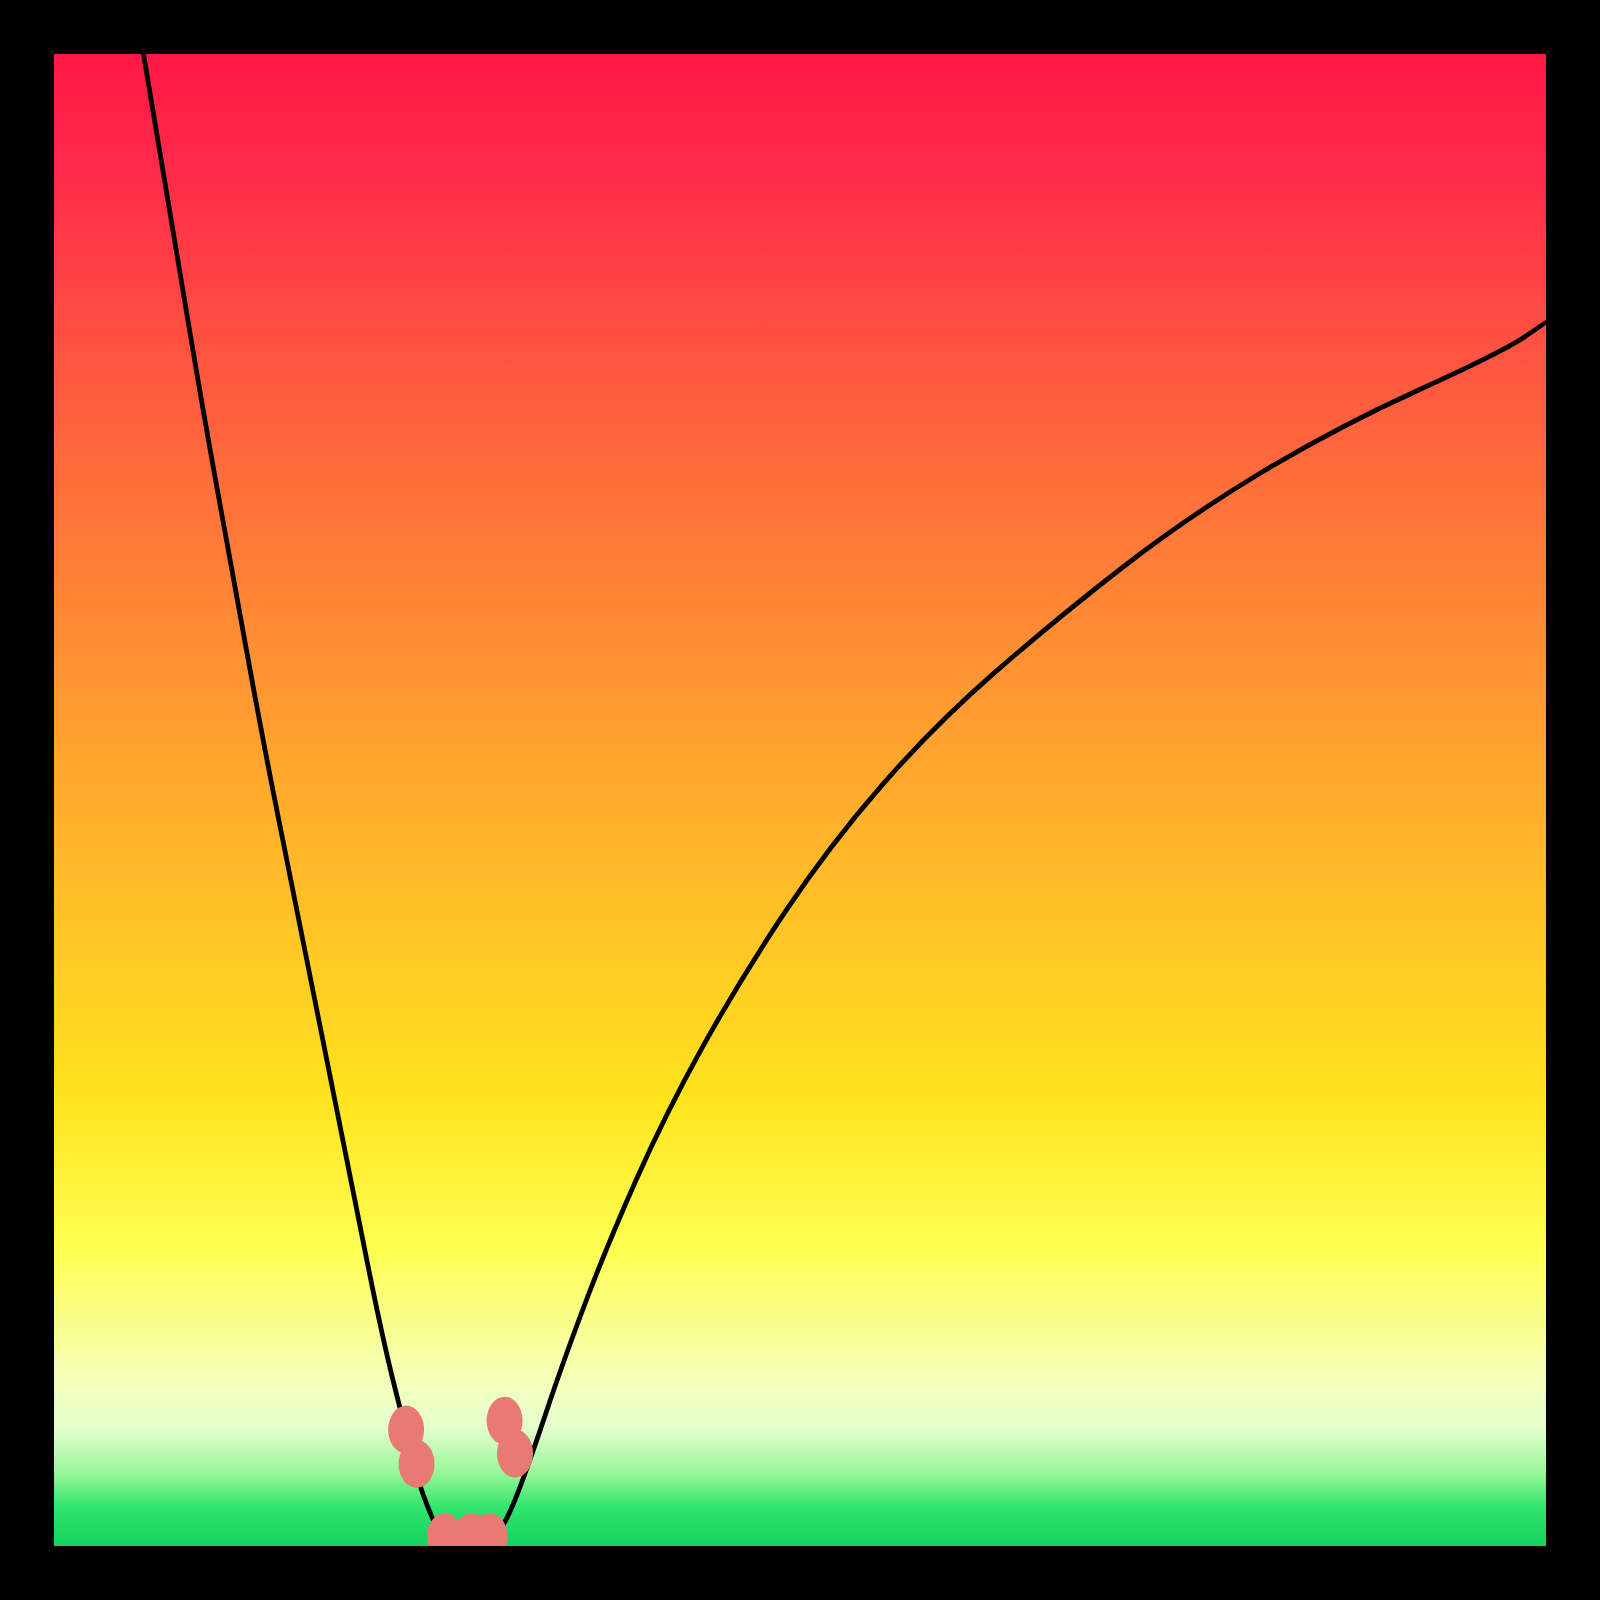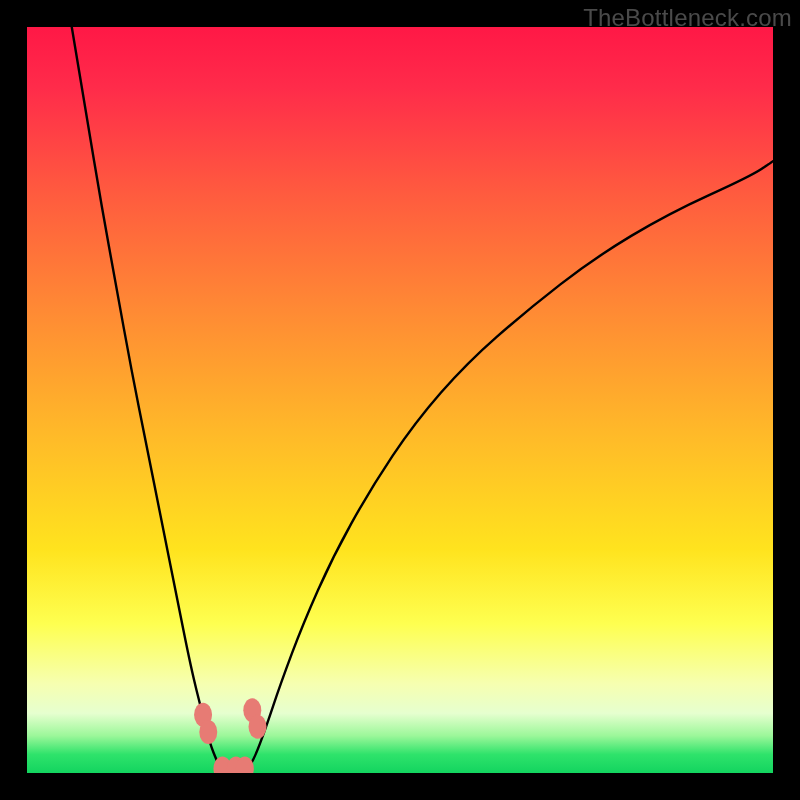--- a/index.html
+++ b/index.html
@@ -57,21 +57,20 @@
     left: 0;
     top: 0;
     width: 746px;
     height: 746px;
   }
 </style>
 </head>
 <body>
 
 <div class="frame">
-  <div class="watermark">TheBottleneck.com</div>
   <div class="plot">
     <svg class="curve" viewBox="0 0 746 746">
       <g id="curves-group">
           <path d="M 44.76 0 Q 44.76 0 52.22 44.75999999999999 Q 59.68 89.51999999999998 67.14 134.27999999999997 Q 74.60000000000001 179.03999999999996 82.06 220.06999999999996 Q 89.52 261.09999999999997 96.98 302.13 Q 104.44000000000001 343.15999999999997 111.9 380.46 Q 119.36 417.76 126.82 455.06 Q 134.28 492.36 141.74 529.6600000000001 Q 149.20000000000002 566.96 156.66000000000003 604.26 Q 164.12 641.56 169.715 663.94 Q 175.31 686.32 179.04000000000002 701.24 Q 182.77 716.16 186.5 725.4849999999999 Q 190.23 734.81 192.095 738.54 T 193.96 742.27" fill="none" stroke="#000000" stroke-width="2.4" stroke-linecap="round"></path>
           <path d="M 220.07 742.27 Q 220.07 742.27 223.8 736.675 Q 227.53 731.08 233.125 716.1600000000001 Q 238.72 701.24 246.18 678.86 Q 253.64000000000001 656.48 264.83 626.64 Q 276.02 596.8 290.93999999999994 563.23 Q 305.85999999999996 529.6600000000001 324.51 496.09000000000003 Q 343.16 462.52 365.54 428.95 Q 387.92 395.38 414.03 365.53999999999996 Q 440.14 335.7 469.98 309.59000000000003 Q 499.82000000000005 283.48 533.3900000000001 257.37 Q 566.96 231.26 604.26 208.88 Q 641.56 186.5 682.5899999999999 167.84999999999997 Q 723.62 149.19999999999993 734.81 141.74 T 746 134.2800000000001" fill="none" stroke="#000000" stroke-width="2.4" stroke-linecap="round"></path>
           <path d="M 193.96 742.27 Q 193.96 742.27 207.015 742.27 T 220.07 742.27" fill="none" stroke="#000000" stroke-width="2.4" stroke-linecap="round"></path>
         </g>
       <g id="markers-group">
           <ellipse cx="176.056" cy="687.812" rx="9" ry="12" fill="#e77b74"></ellipse>
           <ellipse cx="181.278" cy="704.97" rx="9" ry="12" fill="#e77b74"></ellipse>

